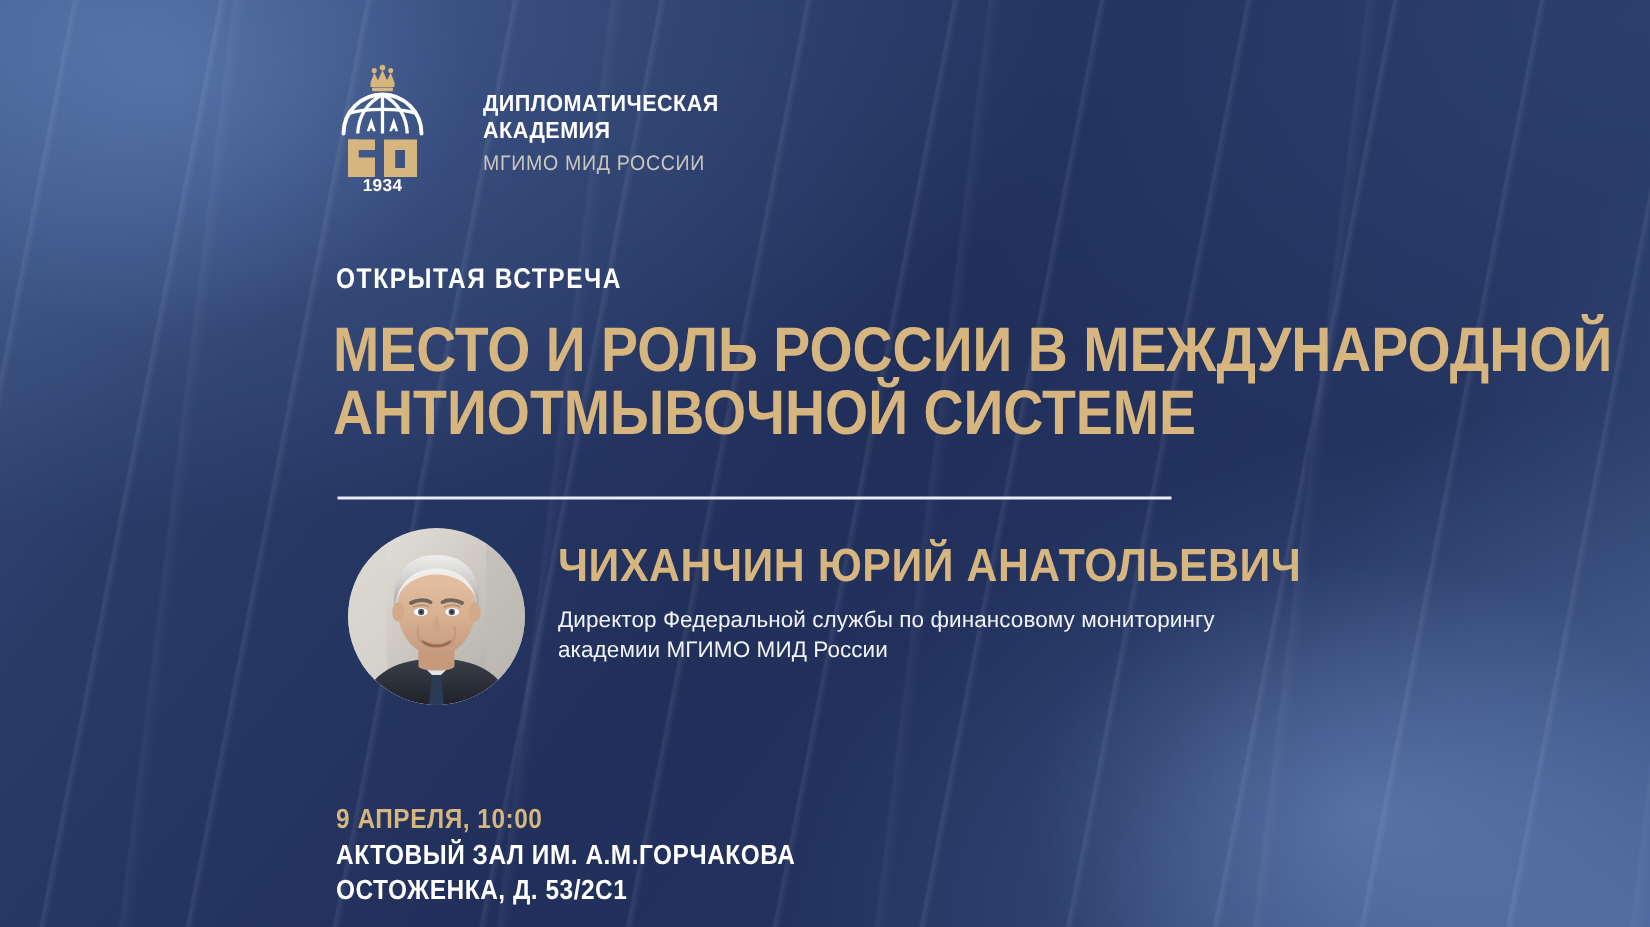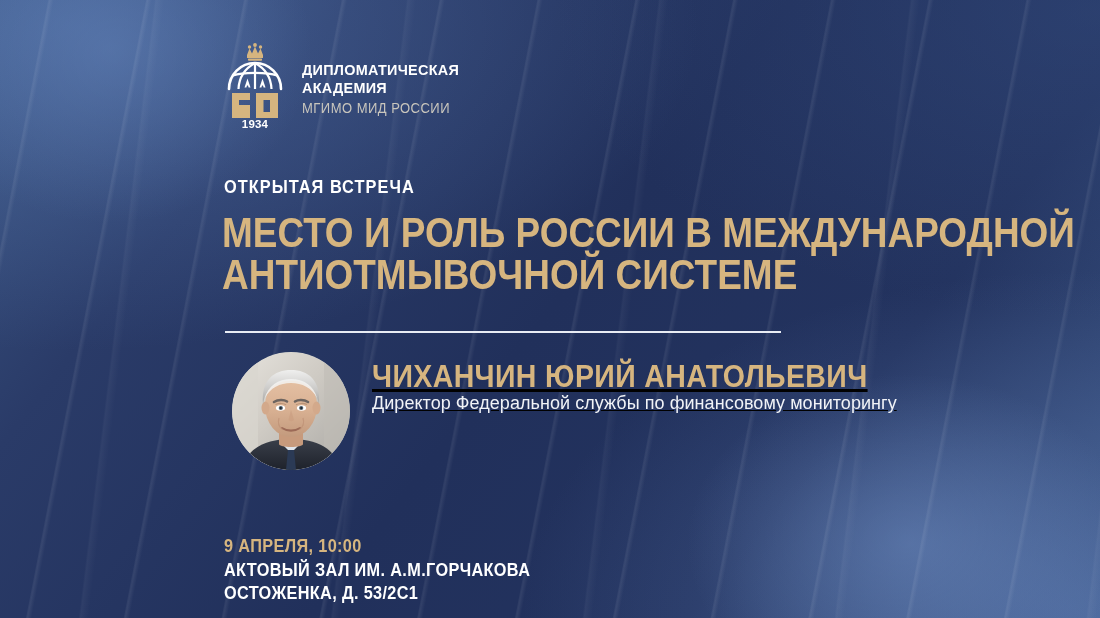--- a/index.html
+++ b/index.html
@@ -64,21 +64,21 @@
 
   .content { position:relative; z-index:5; }
 
   
   .logo-block {
     position:absolute; left:222px; top:42px;
     display:flex; align-items:center; gap:14px;
   }
   .emblem { width:66px; height:90px; display:block; }
 
-  .logo-text { padding-top:4px; }
+  .logo-text { padding-top:4px;margin-left:20px; }
   .logo-line1, .logo-line2 {
     color:#ffffff;
     font-size:15.5px;
     font-weight:bold;
     letter-spacing:0.3px;
     line-height:18px;
     font-stretch:condensed;
     transform:scaleX(0.93);
     transform-origin:left center;
   }
@@ -130,35 +130,36 @@
 
   .avatar {
     position:absolute; left:0; top:0;
     width:118px; height:118px;
     border-radius:50%;
     overflow:hidden;
     background:#9aa3ad;
   }
   .avatar svg { display:block; width:118px; height:118px; }
 
-  .speaker-text { position:absolute; left:140px; top:8px; width:620px;text-decoration:underline; }
+  .speaker-text { position:absolute; left:140px; top:8px; width:620px; }
 
   .speaker-name {
     color:#d6b57f;
     font-size:31px;
     font-weight:bold;
     line-height:34px;
     letter-spacing:0.4px;
     white-space:nowrap;
     transform:scaleX(0.92);
     transform-origin:left center;
   }
   .speaker-role {
+    margin-top:10px;
     color:#f1f3f7;
-    font-size:18px;
+    font-size:15px;
     font-weight:normal;
     line-height:19.5px;
     letter-spacing:0.05px;
   }
   .speaker-role div { white-space:nowrap; }
 
   
   .footer { position:absolute; left:224px; top:489px;margin-top:45px; }
   .footer div {
     font-size:18.5px;
@@ -308,20 +309,21 @@
             <path d="M47 66 C45.5 71 47 75 50.5 77.5" stroke="#bd9075" stroke-width="1.2" fill="none" opacity="0.7"></path>
             <path d="M71 66 C72.5 71 71 75 67.5 77.5" stroke="#bd9075" stroke-width="1.2" fill="none" opacity="0.7"></path>
           </g>
         </svg>
       </div>
 
       <div class="speaker-text">
         <div class="speaker-name">ЧИХАНЧИН ЮРИЙ АНАТОЛЬЕВИЧ</div>
         <div class="speaker-role">
           <div>Директор Федеральной службы по финансовому мониторингу</div>
+          <div>академии МГИМО МИД России</div>
         </div>
       </div>
     </div>
 
     <div class="footer">
       <div class="f-date">9 АПРЕЛЯ, 10:00</div>
       <div class="f-venue">АКТОВЫЙ ЗАЛ ИМ. А.М.ГОРЧАКОВА</div>
       <div class="f-addr">ОСТОЖЕНКА, Д. 53/2С1</div>
     </div>
 

